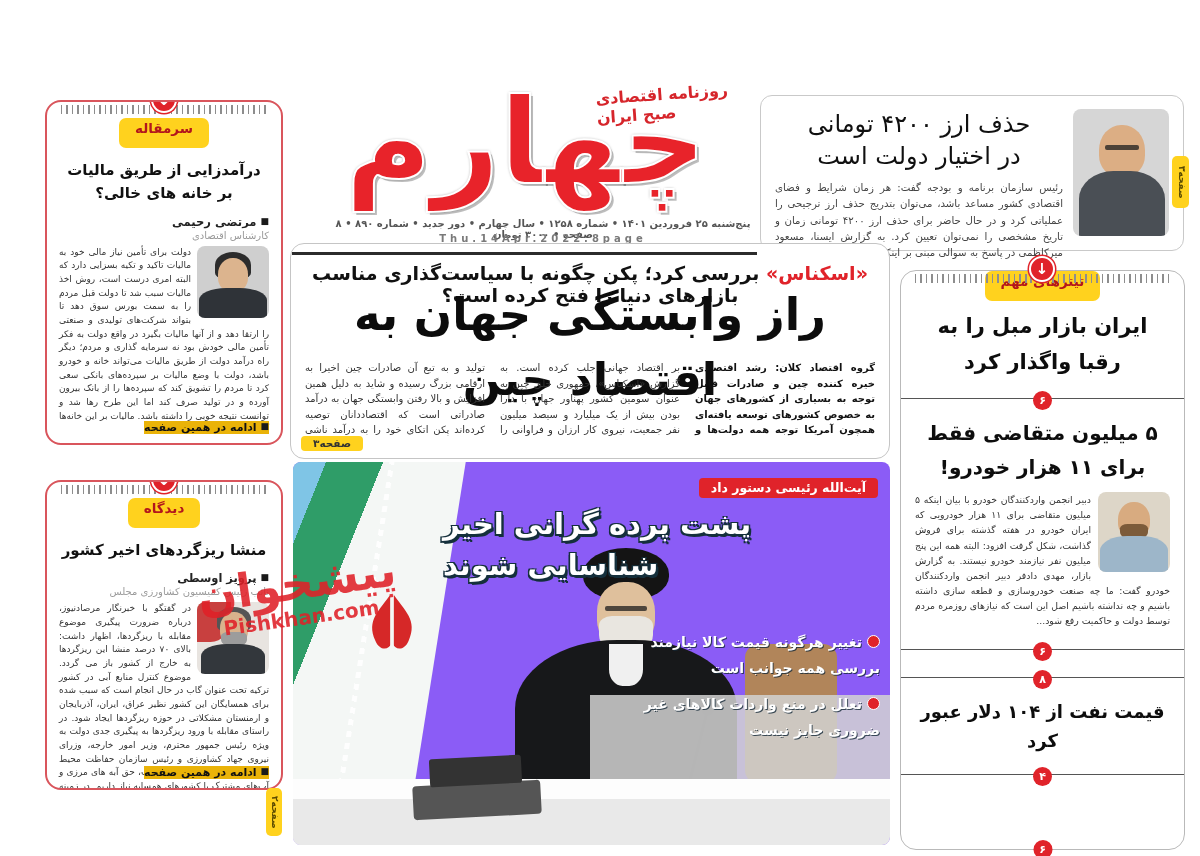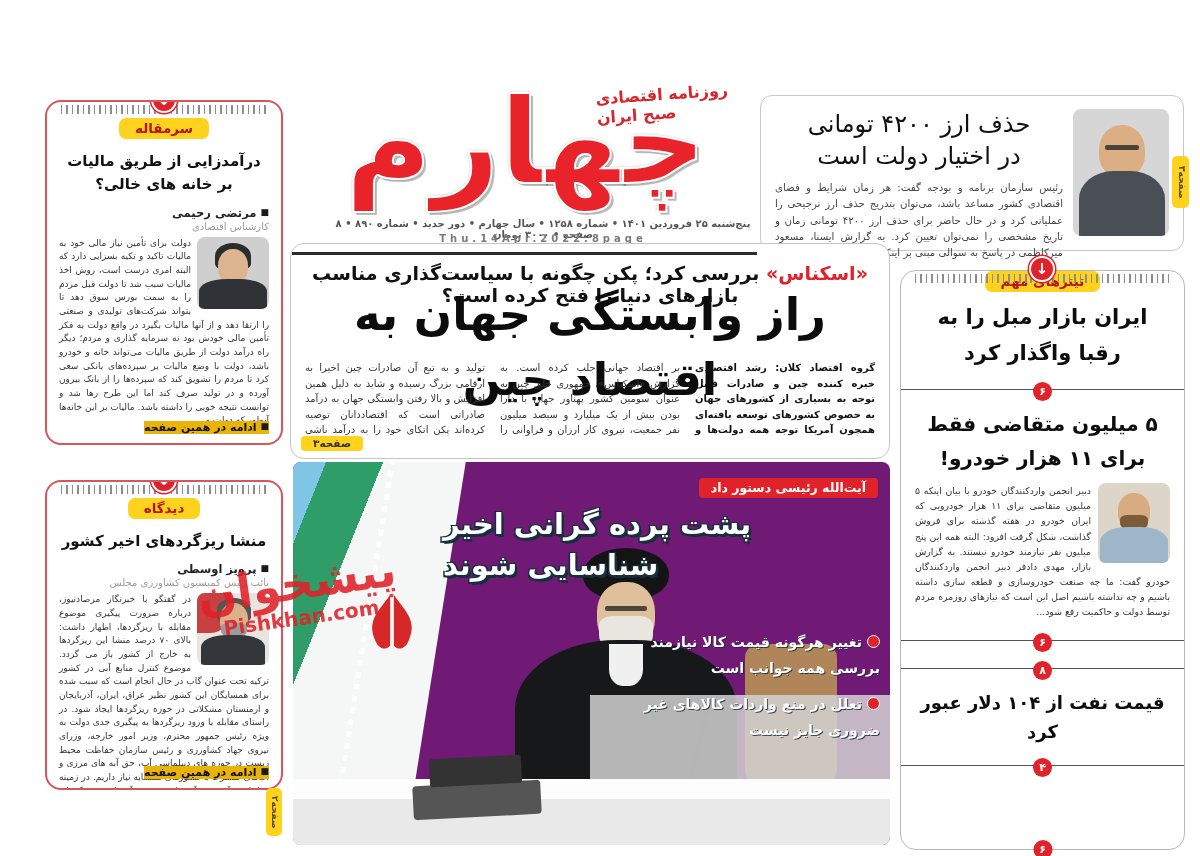--- a/index.html
+++ b/index.html
@@ -8,21 +8,21 @@
   #page { position:relative; width:1200px; height:856px; background:#fff; overflow:hidden; margin:0 auto; direction:rtl; }
 
   
   .boxed { position:absolute; background:#fff; }
   .stripes { position:absolute; top:3px; left:14px; right:14px; height:9px;
              background:repeating-linear-gradient(90deg,#8d8d8d 0 1.5px, transparent 1.5px 5.5px); }
   .arrow-badge { position:absolute; width:26px; height:26px; border-radius:50%;
                  background:#e0232a; border:2px solid #fff; box-shadow:0 0 0 1.5px #e0232a;
                  color:#fff; font-weight:bold; font-size:15px; line-height:22px; text-align:center; z-index:5; }
   .chip { display:inline-block; background:#ffd21e; color:#b3161c; font-weight:bold;
-          border-radius:7px; padding:2px 16px 3px; font-size:13.5px; }
+          border-radius:7px; padding:2px 16px 12px; font-size:13.5px; }
   .page-chip { display:inline-block; background:#ffd21e; color:#333; font-weight:bold;
                border-radius:4px; padding:1px 12px 2px; font-size:10.5px; }
   .vtab { position:absolute; background:#ffd21e; color:#5a4a00; font-weight:bold;
           writing-mode:vertical-rl; text-orientation:mixed; font-size:9px; text-align:center;
           border-radius:5px; padding:6px 2px; z-index:6; }
   .sq { color:#1a1a1a; font-size:9px; vertical-align:2px; }
   .num-badge { width:19px; height:19px; border-radius:50%; background:#e0232a; color:#fff;
                font-size:11px; font-weight:bold; line-height:19px; text-align:center; display:inline-block; }
 
   
@@ -71,21 +71,21 @@
   #kicker .brand { color:#e0232a; }
   #main-headline { position:absolute; left:0; right:0; top:38px; text-align:center;
                    font-size:45px; font-weight:bold; color:#0c0c0c; line-height:1.45; }
   #main-cols { position:absolute; left:14px; right:14px; top:116px; height:78px; display:flex; gap:15px; overflow:hidden; }
   #main-cols .mcol { flex:1; font-size:10px; line-height:1.55; color:#333; text-align:justify; }
   #main-cols .lead { font-weight:bold; color:#111; }
   #main-box .page-chip { position:absolute; left:10px; bottom:7px; }
 
   
   #photo-story { position:absolute; left:293px; top:462px; width:597px; height:383px;
-                 background:#701a75; border-radius:8px; overflow:hidden; }
+                 background:#8b5cf6; border-radius:8px; overflow:hidden; }
   #flag { position:absolute; left:-30px; top:-20px; width:170px; height:440px; transform:rotate(9deg);
           background:linear-gradient(103deg, #7fc5e6 0 14%, #2f9d68 14% 34%, #f4f7f5 34% 100%); }
   #flag-script { position:absolute; left:64px; top:-10px; width:5px; height:430px; transform:rotate(9deg);
                  background:repeating-linear-gradient(0deg,#ffffff 0 6px, transparent 6px 12px); opacity:.9; }
   #flag-emblem { position:absolute; left:62px; top:120px; width:74px; height:84px; }
   #leader { position:absolute; left:212px; top:86px; width:240px; height:240px; }
   .turban { position:absolute; left:78px; top:0; width:86px; height:52px; background:#141414; border-radius:50% 50% 45% 45%; }
   .face { position:absolute; left:92px; top:34px; width:58px; height:64px; background:#dfc09c; border-radius:46% 46% 40% 40%; }
   .face .p-glasses { left:8px; top:24px; width:42px; }
   .whitebeard { position:absolute; left:94px; top:68px; width:54px; height:38px; background:#e9e6e0; border-radius:24% 24% 50% 50%; }

